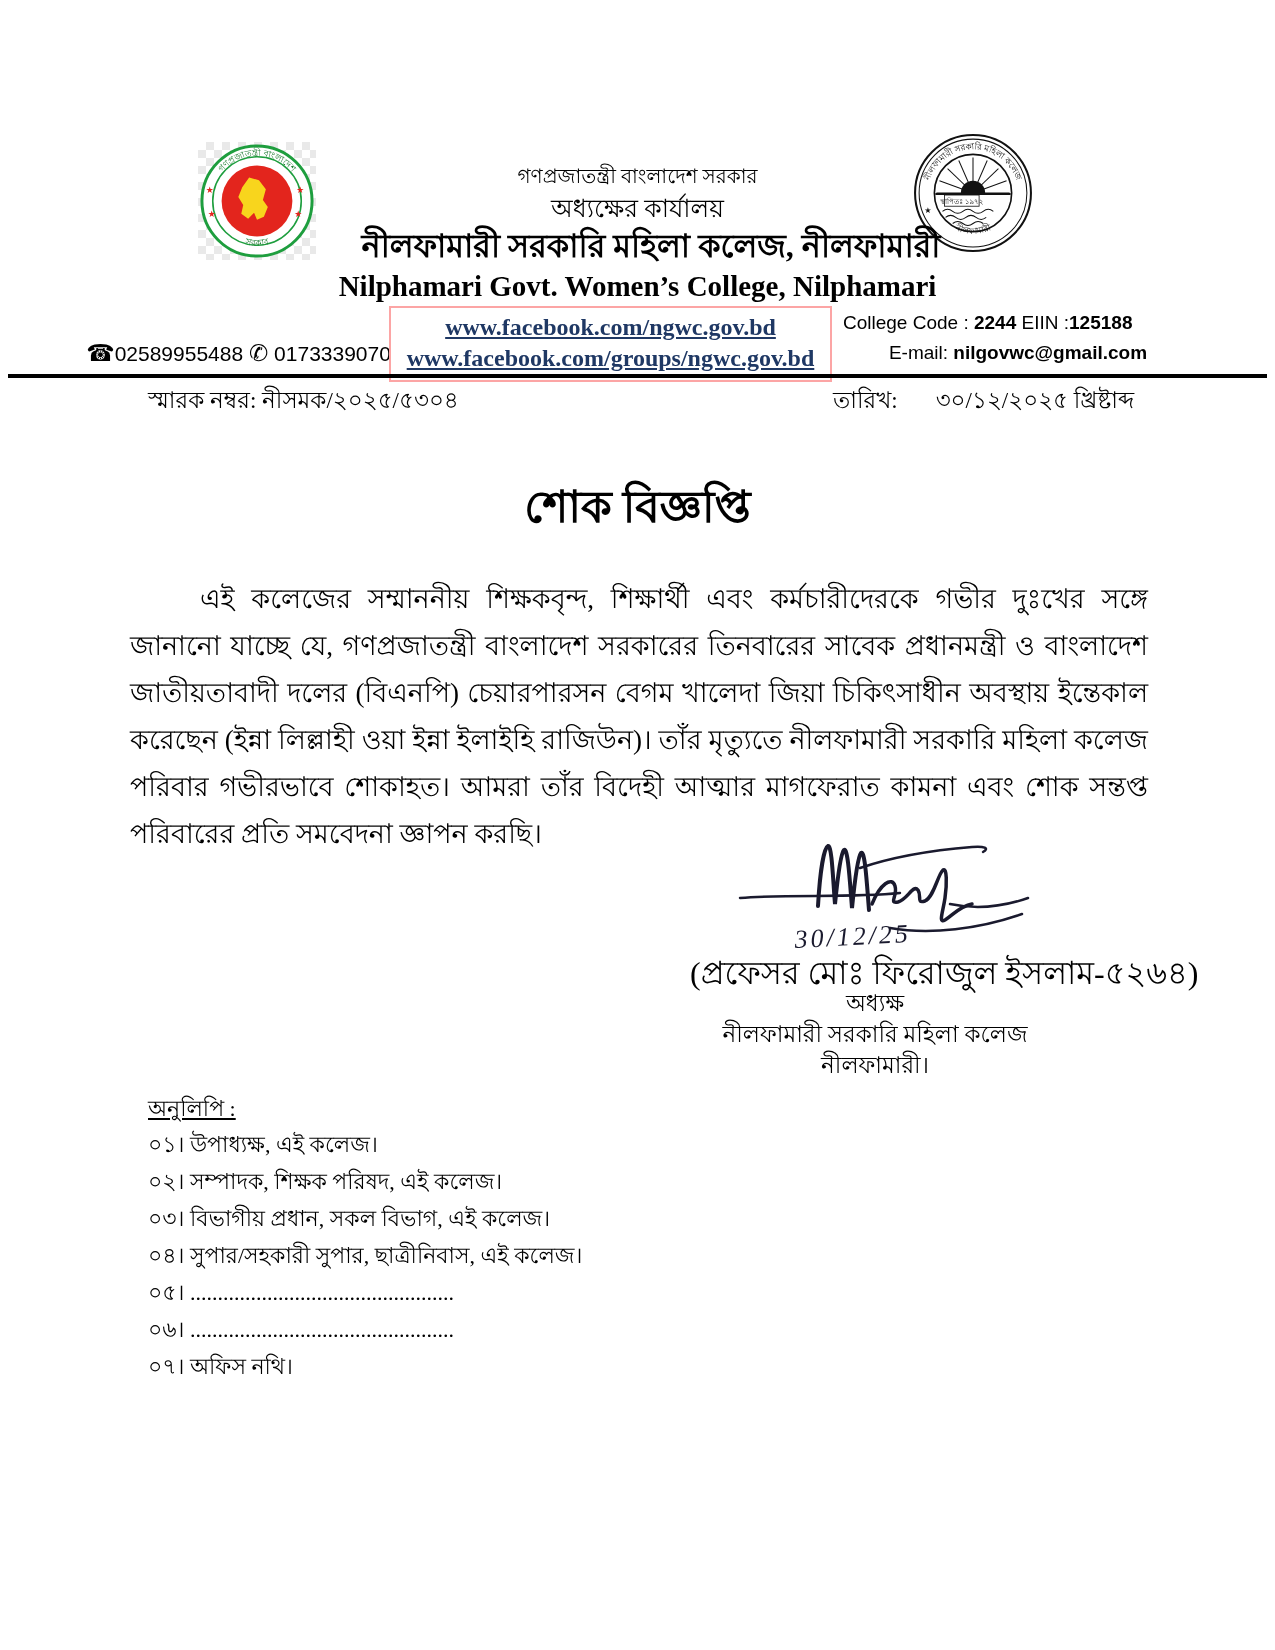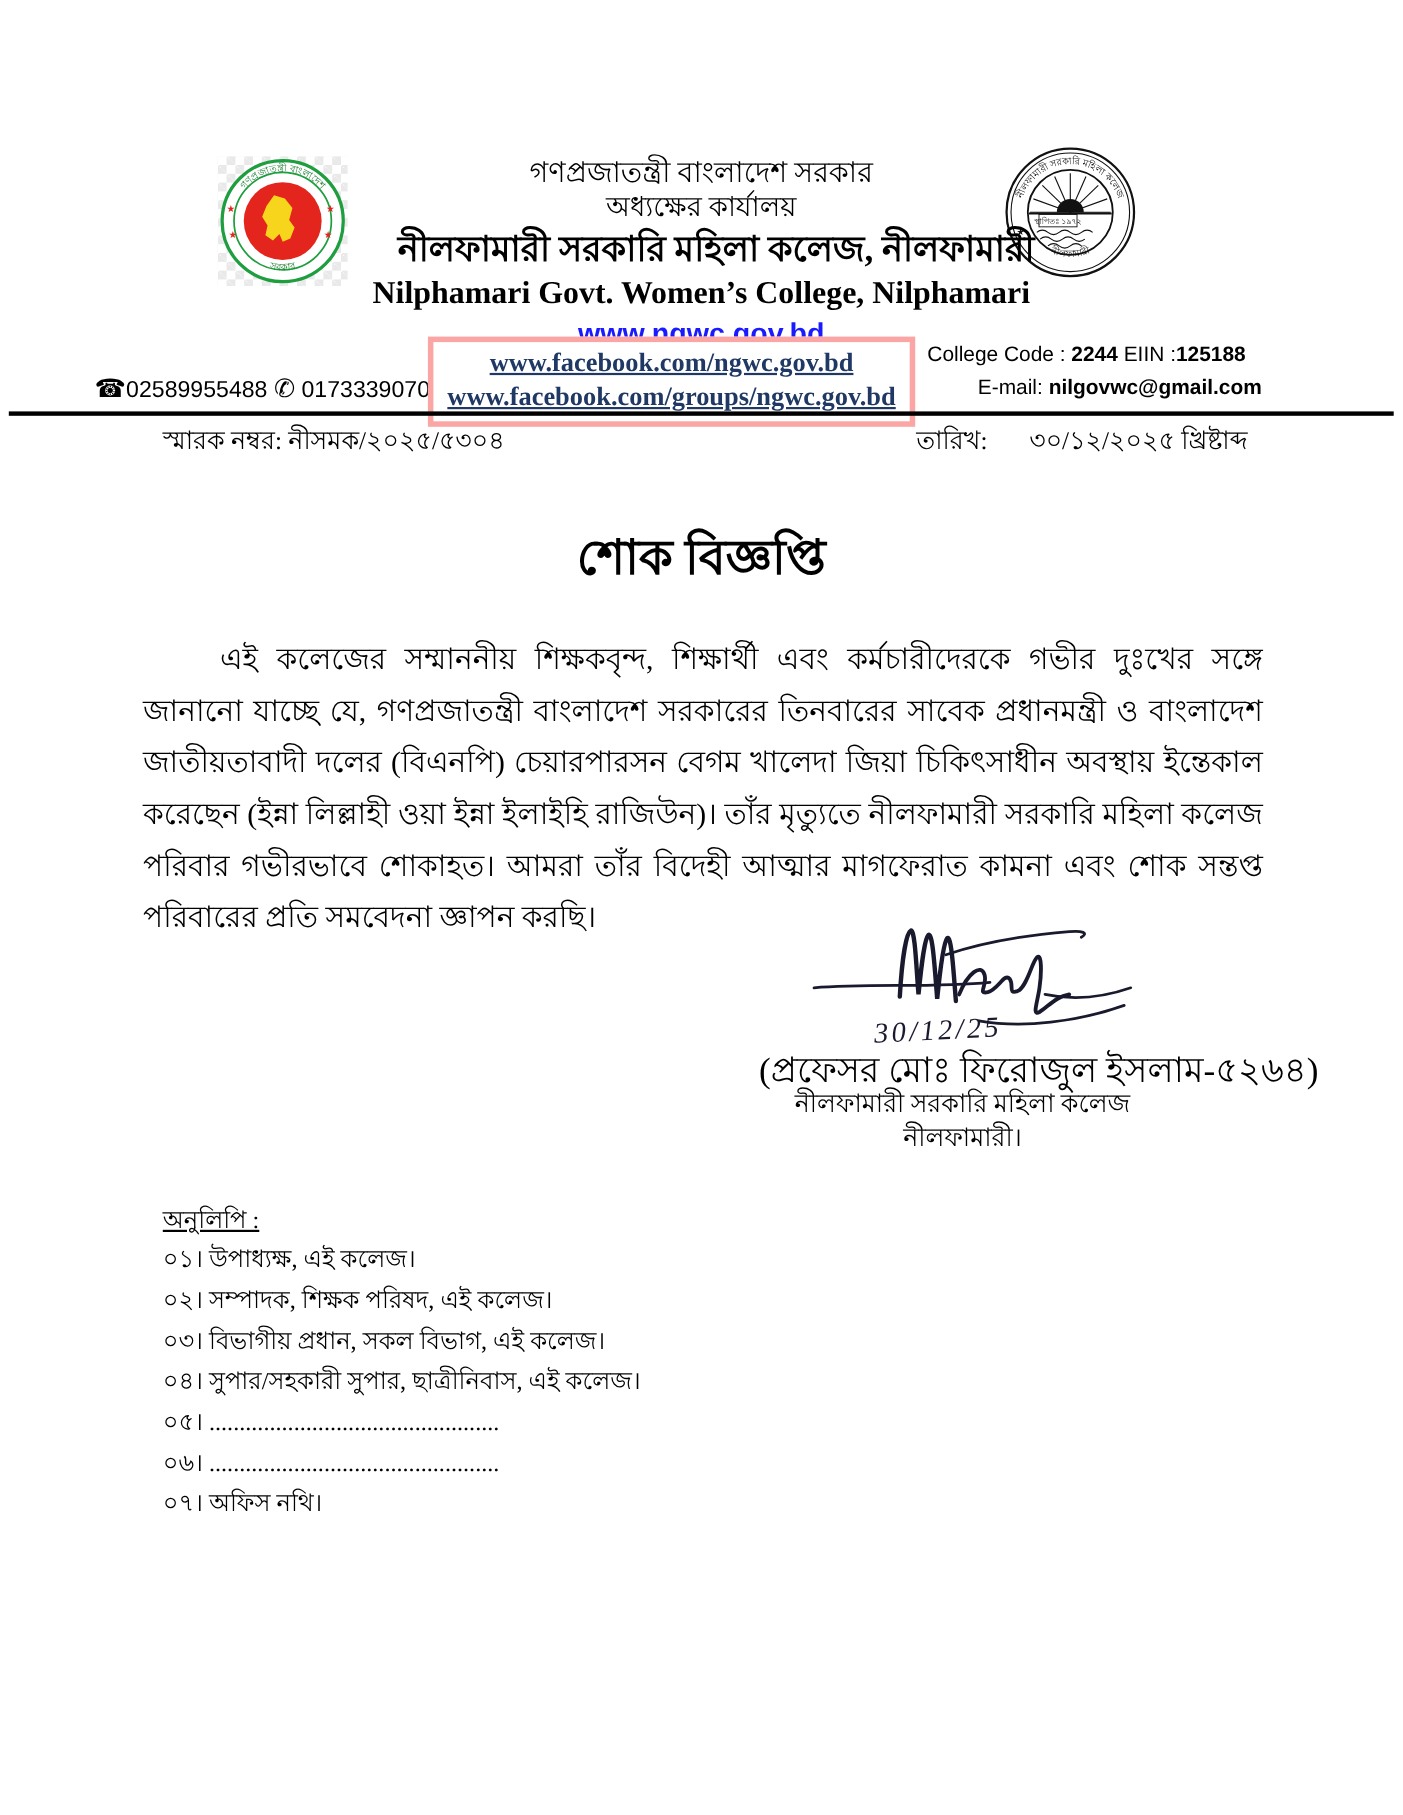--- a/index.html
+++ b/index.html
@@ -26,36 +26,36 @@
     background-position: 0 0, 8px 8px;
   }
   .seal-right {
     position: absolute; left: 912px; top: 132px;
     width: 122px; height: 122px;
   }
   .header-center {
     position: absolute; left: 0; top: 140px; width: 100%;
     text-align: center;
   }
-  .h-bn-1 { font-size: 26px; line-height: 33px; }
+  .h-bn-1 { font-size: 20px; line-height: 33px; margin-top: 20px; }
   .h-bn-2 { font-size: 25px; line-height: 32px; }
   .h-bn-3 { font-size: 32px; line-height: 42px; font-weight: bold; padding-left: 27px; }
   .h-en   { font-size: 29px; line-height: 38px; font-weight: bold; font-family: "Liberation Serif", serif; }
   .h-web  { font-size: 26px; line-height: 36px; font-weight: bold; font-family: "Liberation Sans", sans-serif; }
 
   
   .phone-block {
     position: absolute; left: 86px; top: 340px;
     font-family: "Liberation Sans", "DejaVu Sans", sans-serif;
     font-size: 21px; white-space: nowrap;
   }
   .phone-block .ic { font-size: 23px; }
   .fb-box {
     position: absolute; left: 389px; top: 306px; width: 443px;
-    border: 5px solid #fca5a5; padding: 4px 8px 6px 8px;
+    border: 2px solid #fca5a5; padding: 4px 8px 6px 8px;
     text-align: center; background: #fff;
   }
   .fb-link {
     display: block; font-weight: bold; font-size: 24px; line-height: 31px;
     text-decoration: underline; font-family: "Liberation Serif", serif;
   }
   .right-info {
     position: absolute; left: 843px; top: 308px; width: 350px;
     font-family: "Liberation Sans", "DejaVu Sans", sans-serif;
     font-size: 19px; line-height: 30px; text-align: left; white-space: nowrap;
@@ -215,20 +215,21 @@
         <path d="M30 62 C 80 58, 140 62, 190 57" stroke-width="2.5"></path>
         <path d="M108 70 C 110 35, 114 12, 118 10 C 122 9, 123 45, 125 68 C 127 48, 130 18, 134 14 C 138 11, 140 48, 142 72 C 144 52, 147 22, 151 17 C 155 13, 157 50, 159 74" stroke-width="4"></path>
         <path d="M150 32 C 185 20, 225 14, 262 11 C 274 10, 280 12, 273 16" stroke-width="2.5"></path>
         <path d="M162 68 C 170 48, 182 40, 185 50 C 188 60, 178 68, 188 66 C 198 63, 203 48, 208 54 C 212 60, 206 68, 215 65 C 224 61, 228 38, 233 34 C 237 31, 237 48, 235 62 C 233 76, 228 88, 235 84 C 243 79, 250 70, 262 68" stroke-width="3.5"></path>
         <path d="M180 92 C 220 99, 270 93, 312 78" stroke-width="2.5"></path>
         <path d="M240 68 C 268 74, 295 70, 318 62" stroke-width="2.5"></path>
       </g>
       <text x="85" y="112" font-size="26" fill="#1a1a2e" transform="rotate(-3 85 112)" font-family="Liberation Serif, serif" font-style="italic" letter-spacing="3">30/12/25</text>
     </svg>
     <div class="sig-name">(প্রফেসর মোঃ ফিরোজুল ইসলাম-৫২৬৪)</div>
+    <div class="sig-line">অধ্যক্ষ</div>
     <div class="sig-line">নীলফামারী সরকারি মহিলা কলেজ</div>
     <div class="sig-line">নীলফামারী।</div>
   </div>
 
   <div class="copies">
     <div class="copies-heading">অনুলিপি :</div>
     <ul>
       <li>০১। উপাধ্যক্ষ, এই কলেজ।</li>
       <li>০২। সম্পাদক, শিক্ষক পরিষদ, এই কলেজ।</li>
       <li>০৩। বিভাগীয় প্রধান, সকল বিভাগ, এই কলেজ।</li>

